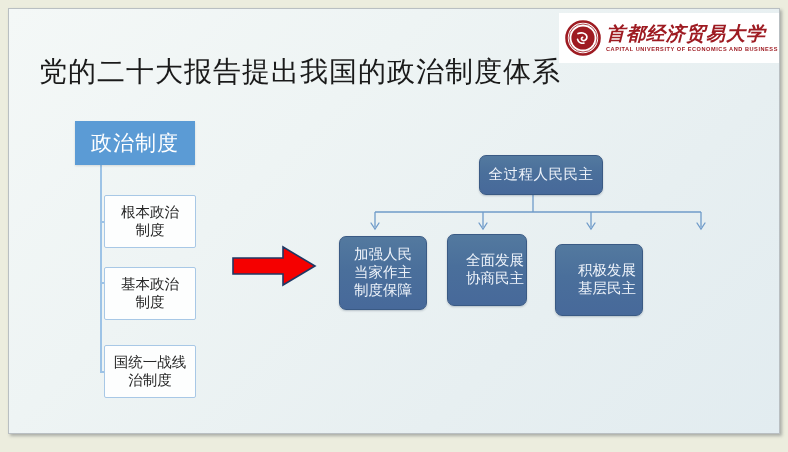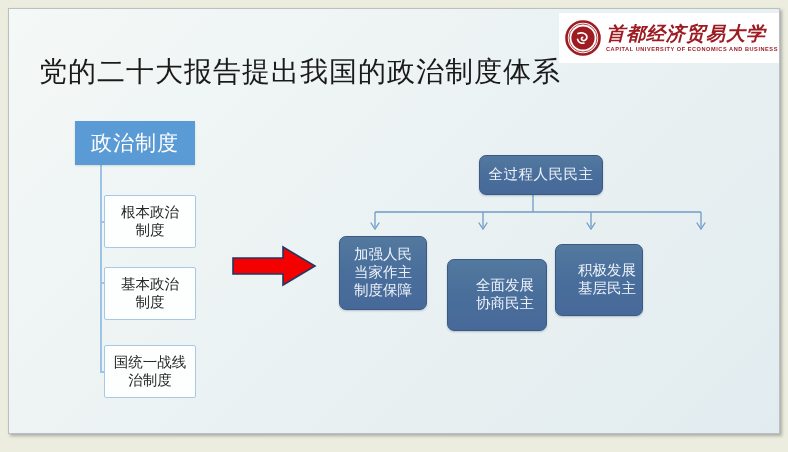--- a/index.html
+++ b/index.html
@@ -163,21 +163,21 @@
   #rnode-top {
     left: 470px;
     top: 146px;
     width: 124px;
     height: 40px;
     font-size: 14.5px;
     letter-spacing: 0.5px;
   }
   .rnode-child { font-size: 14.5px; }
   #rnode-c1 { left: 330px; top: 212px; width: 88px; height: 74px; margin-top: 15px; }
-  #rnode-c2 { left: 438px; top: 250px; width: 100px; height: 72px; padding-left: 16px; }
+  #rnode-c2 { left: 438px; top: 225px; width: 80px; height: 72px; padding-left: 16px; }
   #rnode-c3 { left: 546px; top: 235px; width: 88px; height: 72px; padding-left: 16px; }
   #rnode-c4 { left: 654px; top: 228px; width: 92px; height: 86px; }
 
   #right-connectors {
     position: absolute;
     left: 0; top: 0;
     width: 772px; height: 426px;
     pointer-events: none;
   }
 

